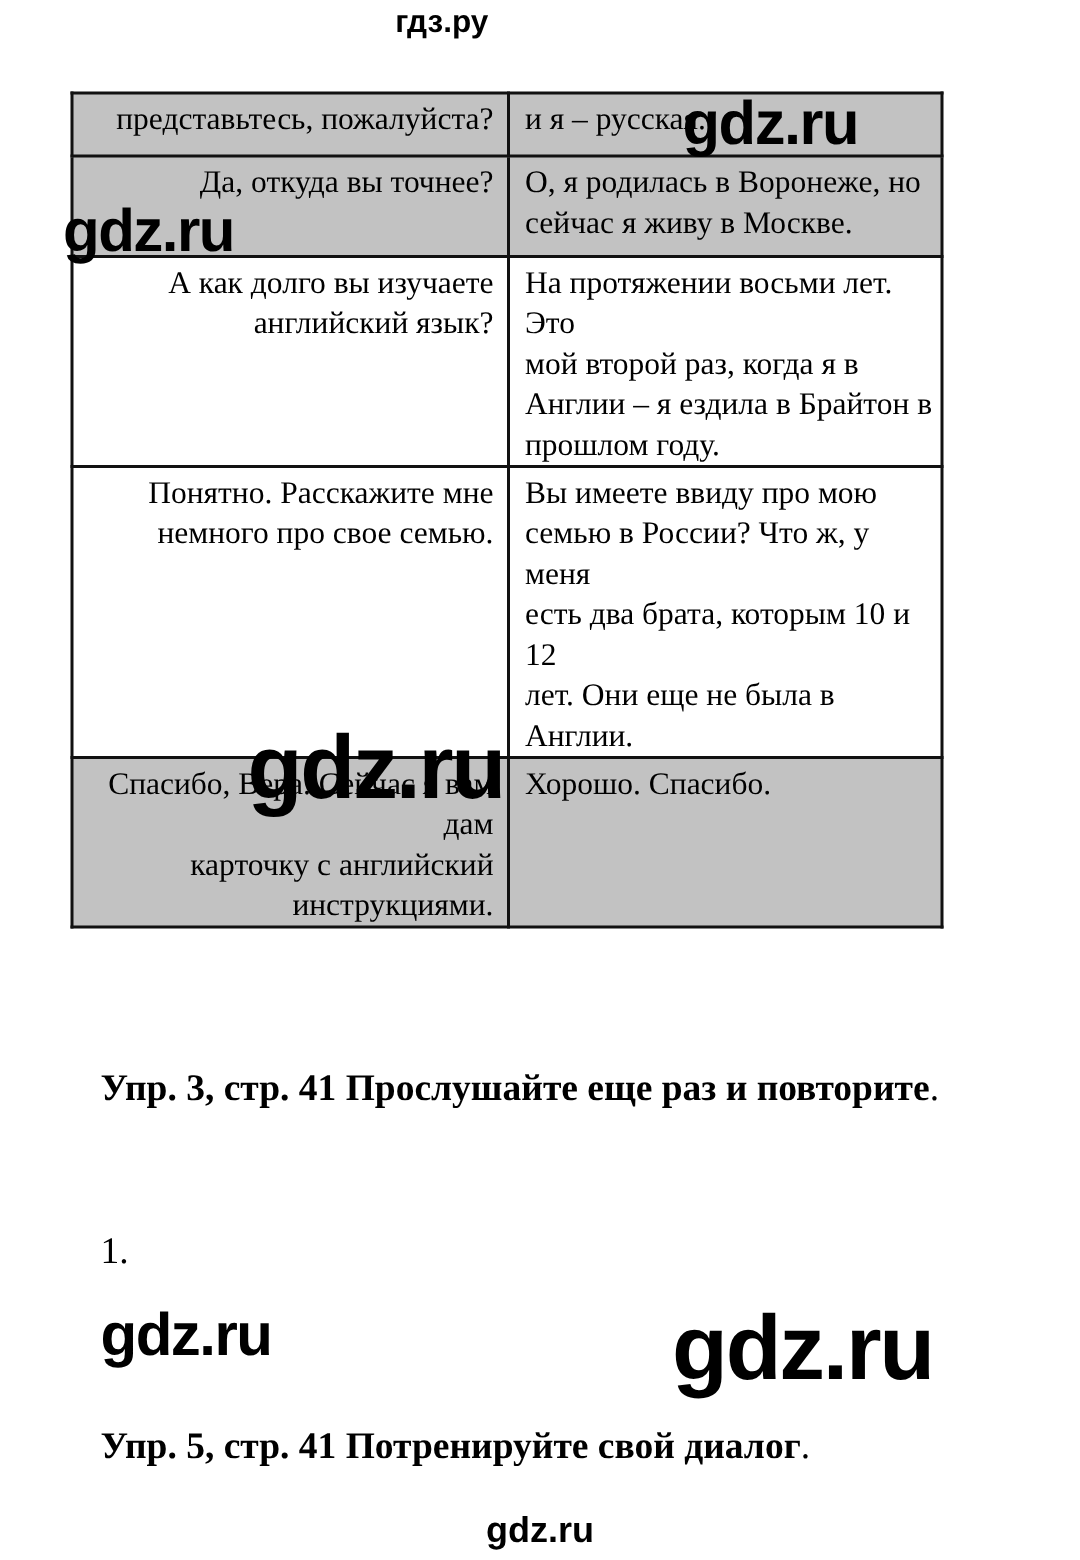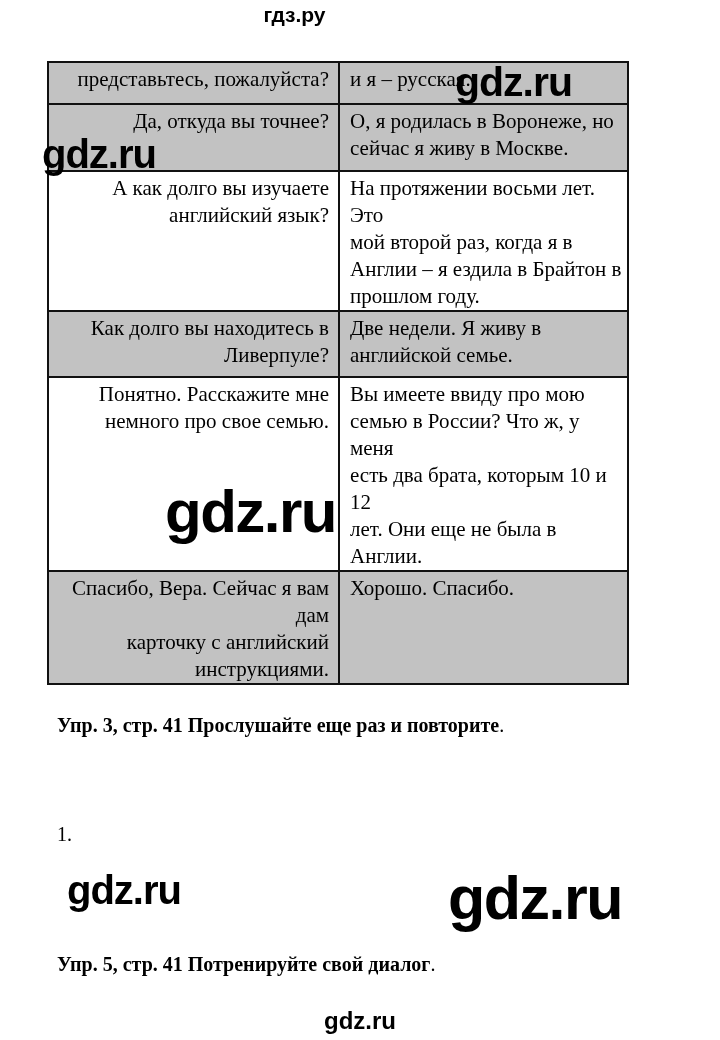--- a/index.html
+++ b/index.html
@@ -21,22 +21,22 @@
     border: 2px solid #111111;
     vertical-align: top;
     font-size: 21px; line-height: 27px;
     white-space: pre-line;
   }
   table.dialogue td.q { width: 291px; text-align: right; padding: 3px 9px 0 4px; }
   table.dialogue td.a { width: 289px; text-align: left;  padding: 3px 2px 0 10px; }
   tr.shaded td { background: #c2c2c2; }
 
   .exercise {
-    position: absolute; left: 57px; width: 606px;
-    font-size: 20px; line-height: 27px; font-weight: bold;
+    position: absolute; left: 67px; width: 606px;
+    font-size: 25px; line-height: 27px; font-weight: bold;
     white-space: pre-line;
   }
   .exercise .tail { font-weight: normal; }
   #exercise-3 { top: 712px; }
   #exercise-4 { top: 794px; }
   #exercise-5 { top: 951px; }
 
   .site-footer {
     position: absolute; top: 1009px; left: 0; width: 720px;
     text-align: center;
@@ -74,26 +74,20 @@
 сейчас я живу в Москве.</td>
     </tr>
     <tr style="height:120px">
       <td class="q">А как долго вы изучаете
 английский язык?</td>
       <td class="a">На протяжении восьми лет. Это
 мой второй раз, когда я в
 Англии – я ездила в Брайтон в
 прошлом году.</td>
     </tr>
-    <tr class="shaded" style="height:66px">
-      <td class="q">Как долго вы находитесь в
-Ливерпуле?</td>
-      <td class="a">Две недели. Я живу в
-английской семье.</td>
-    </tr>
     <tr style="height:119px">
       <td class="q">Понятно. Расскажите мне
 немного про свое семью.</td>
       <td class="a">Вы имеете ввиду про мою
 семью в России? Что ж, у меня
 есть два брата, которым 10 и 12
 лет. Они еще не была в Англии.</td>
     </tr>
     <tr class="shaded" style="height:95px">
       <td class="q">Спасибо, Вера. Сейчас я вам дам

